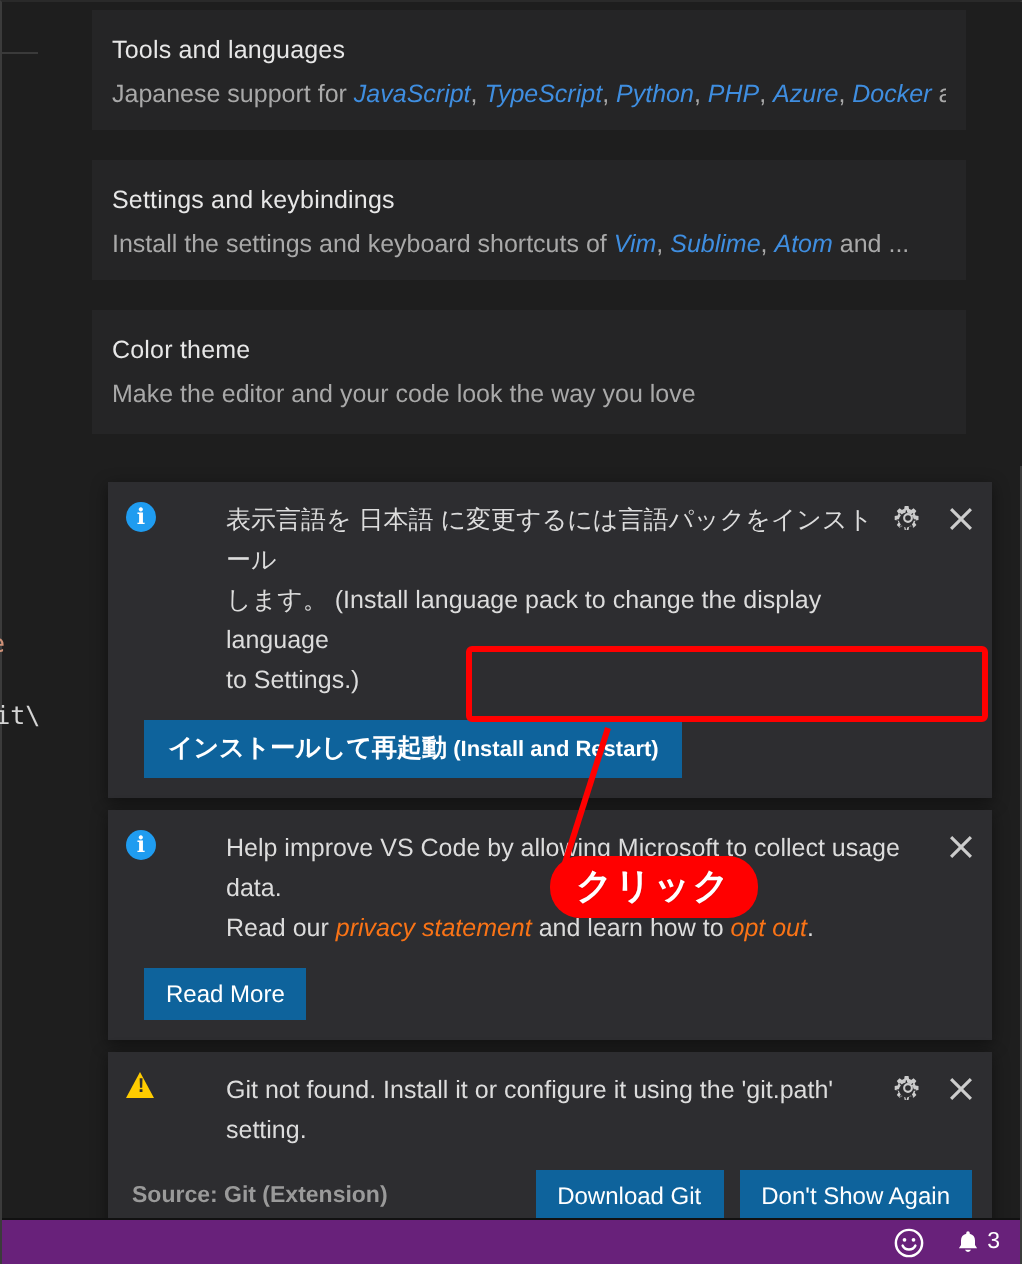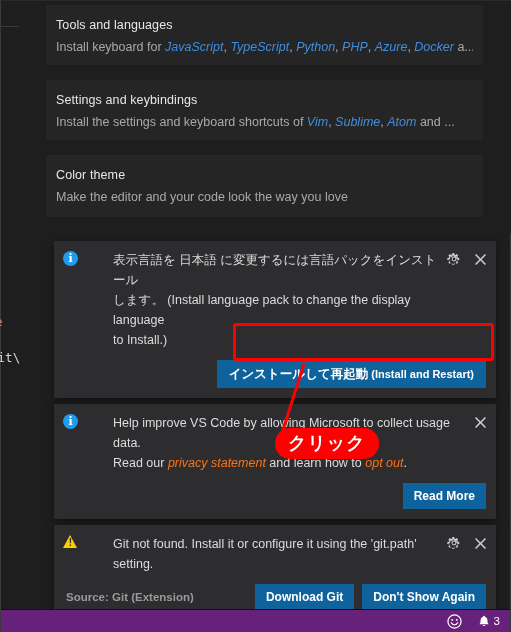--- a/index.html
+++ b/index.html
@@ -135,38 +135,38 @@
     width: 16px; height: 16px;
     display: flex; align-items: center; justify-content: center;
     color: #cccccc;
     cursor: pointer;
   }
   .ico-btn svg { display: block; }
 
   .toast-foot {
     display: flex;
     align-items: center;
-    justify-content: flex-end;
+    justify-content: flex-start;
     padding: 6px 10px 10px 10px;
     min-height: 30px;
   }
   .toast-source {
     flex: 1 1 auto;
     font-size: 11.5px;
     color: #9a9a9a;
     padding-left: 2px;
     font-weight: bold;
   }
   .btn {
     background: #0e639c;
     color: #ffffff;
     border: none;
     font-family: "Liberation Sans", sans-serif;
     font-size: 12px;
-    font-weight: bold;
+    font-weight: normal;
     padding: 5px 11px;
     line-height: 16px;
     cursor: pointer;
     white-space: nowrap;
     margin-left: 8px;
   }
   .btn-jp { font-weight: bold; padding: 6px 12px; font-size: 12.5px; }
   .btn-jp .en { font-size: 11px; }
 
   
@@ -238,21 +238,21 @@
   <div class="editor-bg">
     <div class="editor-rule"></div>
     <div class="bg-code c1">e</div>
     <div class="bg-code c2">s\Git\</div>
   </div>
 
   <div class="welcome">
 
     <div class="card card1">
       <div class="card-title">Tools and languages</div>
-      <div class="card-desc"><span>Install keyboard for </span><a href="#">JavaScript</a>, <a href="#">TypeScript</a>, <a href="#">Python</a>, <a href="#">PHP</a>, <a href="#">Azure</a>, <a href="#">Docker</a><span> a...</span></div>
+      <div class="card-desc"><span>Japanese support for </span><a href="#">JavaScript</a>, <a href="#">TypeScript</a>, <a href="#">Python</a>, <a href="#">PHP</a>, <a href="#">Azure</a>, <a href="#">Docker</a><span> a...</span></div>
     </div>
 
     <div class="card card3">
       <div class="card-title">Color theme</div>
       <div class="card-desc">Make the editor and your code look the way you love</div>
     </div>
 
     <div class="card card2">
       <div class="card-title">Settings and keybindings</div>
       <div class="card-desc"><span>Install the settings and keyboard shortcuts of </span><a href="#">Vim</a>, <a href="#">Sublime</a>, <a href="#">Atom</a><span> and ...</span></div>
@@ -261,21 +261,21 @@
   </div>
 
   <div class="toasts">
 
     <div class="toast">
       <div class="toast-row">
         <div class="sev-icon sev-info">i</div>
         <div class="toast-msg">
           <span>表示言語を 日本語 に変更するには言語パックをインストール</span><br>
           <span>します。 (Install language pack to change the display language</span><br>
-          <span>to Install.)</span>
+          <span>to Settings.)</span>
         </div>
         <div class="toast-actions-icons">
           <span class="ico-btn">
             <svg width="14" height="14" viewBox="0 0 16 16" fill="#cccccc">
                 <path d="M8 5.2a2.8 2.8 0 1 0 0 5.6 2.8 2.8 0 0 0 0-5.6zm0 4.4a1.6 1.6 0 1 1 0-3.2 1.6 1.6 0 0 1 0 3.2z"></path>
                 <path d="M14 9.1v-2.2l-1.7-.3a4.6 4.6 0 0 0-.5-1.2l1-1.4-1.6-1.6-1.4 1a4.6 4.6 0 0 0-1.2-.5L8.3 1.2H6.1L5.8 2.9a4.6 4.6 0 0 0-1.2.5l-1.4-1-1.6 1.6 1 1.4a4.6 4.6 0 0 0-.5 1.2L0.4 6.9v2.2l1.7.3c.1.4.3.8.5 1.2l-1 1.4 1.6 1.6 1.4-1c.4.2.8.4 1.2.5l.3 1.7h2.2l.3-1.7c.4-.1.8-.3 1.2-.5l1.4 1 1.6-1.6-1-1.4c.2-.4.4-.8.5-1.2L14 9.1zm-2.7.5-.2.6a3.5 3.5 0 0 1-.5 1l-.4.5.8 1.1-.3.3-1.1-.8-.5.4c-.3.2-.6.4-1 .5l-.6.2-.2 1.3h-.5l-.2-1.3-.6-.2a3.5 3.5 0 0 1-1-.5l-.5-.4-1.1.8-.3-.3.8-1.1-.4-.5a3.5 3.5 0 0 1-.5-1l-.2-.6-1.3-.2v-.5l1.3-.2.2-.6c.1-.4.3-.7.5-1l.4-.5-.8-1.1.3-.3 1.1.8.5-.4c.3-.2.6-.4 1-.5l.6-.2.2-1.3h.5l.2 1.3.6.2c.4.1.7.3 1 .5l.5.4 1.1-.8.3.3-.8 1.1.4.5c.2.3.4.6.5 1l.2.6 1.3.2v.5l-1.3.2z"></path>
               </svg>
           </span>
           <span class="ico-btn">
             <svg width="11" height="11" viewBox="0 0 12 12">

